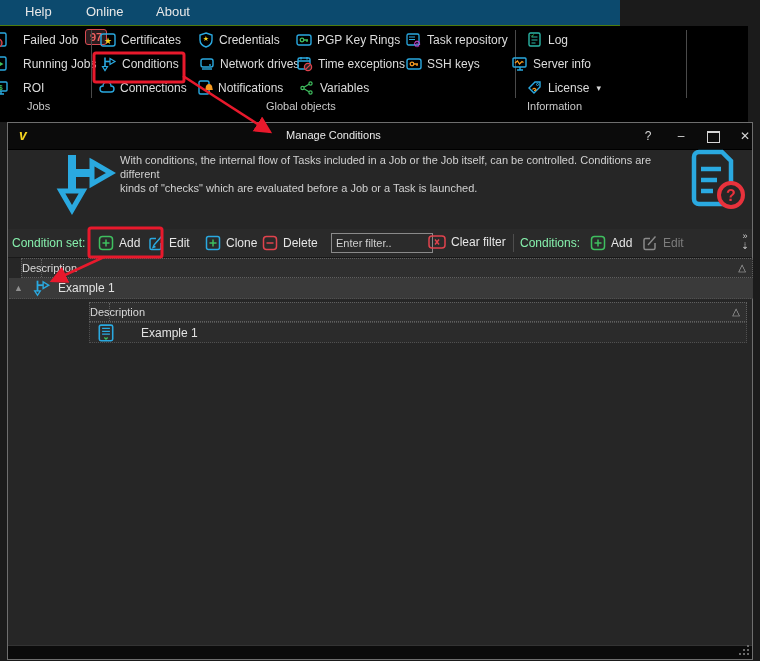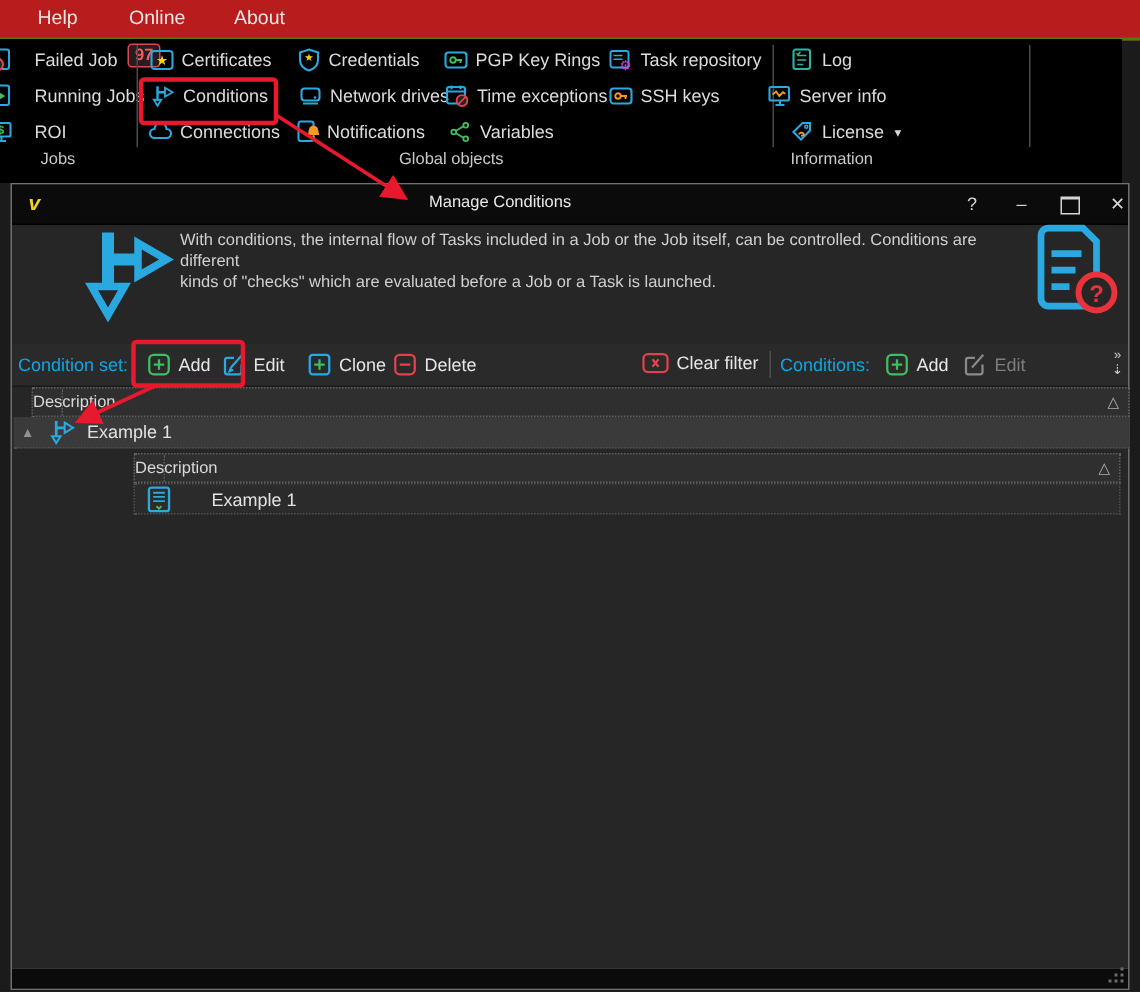--- a/index.html
+++ b/index.html
@@ -4,42 +4,42 @@
 <style>
   html,body{margin:0;padding:0}
   body{
     width:760px;height:661px;position:relative;overflow:hidden;
     background:#1b1b1b;
     font-family:"Liberation Sans", sans-serif;
     -webkit-font-smoothing:antialiased;
     color:#e2e2e2;
   }
   
-  .menubar{position:absolute;left:0;top:0;width:760px;height:25px;background:#b91c1c;border-bottom:2px solid #4d7c0f}
+  .menubar{position:absolute;left:0;top:0;width:620px;height:25px;background:#0c4a6e;border-bottom:7px solid #4d7c0f}
   .mi{position:absolute;top:4px;font-size:13px;color:#e8e8e8;cursor:default}
   
   .ribbon{position:absolute;left:0;top:26px;width:748px;height:96px;background:#000000}
   .vsep{position:absolute;top:4px;width:1px;height:68px;background:#4a4a4a}
   .ri{position:absolute;height:17px;display:flex;align-items:center;gap:5px;font-size:12px;color:#dcdcdc;white-space:nowrap}
   .ri svg{flex:0 0 auto}
   .glabel{position:absolute;top:74px;font-size:11px;color:#c9c9c9}
   .badge{position:absolute;left:85px;top:3px;border:1px solid #d84a52;border-radius:3px;background:#2a1c1e;color:#ef6060;font-size:11px;font-weight:bold;padding:0 4px;line-height:14px}
   .caret{font-size:9px;color:#d8d8d8;margin-left:2px}
   
   .dialog{position:absolute;left:7px;top:122px;width:746px;height:538px;background:#262626;border:1px solid #6e6e6e;box-sizing:border-box}
   .titlebar{position:absolute;left:0;top:0;right:0;height:26px;background:#0b0b0b;border-bottom:1px solid #000}
   .logo{position:absolute;left:11px;top:4px;color:#f2d21f;font-weight:bold;font-style:italic;font-size:14px}
   .title{position:absolute;left:278px;top:6px;font-size:11px;color:#eaeaea}
   .wbtn{position:absolute;top:5px;width:18px;height:16px;text-align:center;font-size:12px;color:#d5d5d5;line-height:16px;cursor:default}
   .maxbox{position:absolute;top:8px;width:11px;height:9px;border:1px solid #d5d5d5;border-top-width:2px}
   
   .hdr-desc{position:absolute;left:112px;top:30px;width:565px;font-size:11px;line-height:14px;color:#d0d0d0}
   
   .toolbar{position:absolute;left:0;top:106px;right:0;height:28px;background:#2a2a2a;border-bottom:1px solid #191919}
-  .tlabel{position:absolute;top:7px;font-size:12px;color:#0ea5e9;white-space:nowrap}
+  .tlabel{position:absolute;top:7px;font-size:12px;color:#86efac;white-space:nowrap}
   .tbtn{position:absolute;top:6px;display:flex;align-items:center;gap:5px;font-size:12px;color:#e6e6e6;white-space:nowrap;cursor:default}
   .tbtn.disabled{color:#7d7d7d}
   .tsep{position:absolute;top:5px;width:1px;height:18px;background:#4d4d4d}
   .filter{position:absolute;left:323px;top:4px;width:92px;height:18px;background:#2b2b2b;border:1px solid #8a8a8a;color:#d8d8d8;font-size:11px;font-family:"Liberation Sans",sans-serif;padding:0 4px}
   .filter::placeholder{color:#cfcfcf}
   .overflow{position:absolute;left:730px;top:2px;width:14px;text-align:center;color:#cfcfcf;font-size:9px;line-height:10px}
   
   .thead{position:absolute;height:20px;background:#2f2f2f;border:1px dotted #5f5f5f;box-sizing:border-box;font-size:11px;color:#d9d9d9}
   .thead .cap{position:absolute;left:0;right:0;top:3px;text-align:left}
   .thead .iconcol{position:absolute;left:0;top:0;bottom:0;width:19px;border-right:1px dotted #5f5f5f}
@@ -269,20 +269,21 @@
       <span>Clone</span>
     </div>
     <div class="tbtn" style="left:254px">
       <svg width="16" height="16" viewBox="0 0 16 16">
         <rect x="1.5" y="1.5" width="13" height="13" rx="3" fill="none" stroke="#e0434d" stroke-width="1.5"></rect>
         <path d="M4.5 8 H11.5" stroke="#e0434d" stroke-width="1.5"></path>
       </svg>
       <span>Delete</span>
     </div>
 
+    <input class="filter" type="text" placeholder="Enter filter.." style="">
 
     <div class="tbtn" style="left:420px">
       <svg width="18" height="14" viewBox="0 0 18 14">
         <rect x="1" y="1" width="16" height="12" rx="3" fill="none" stroke="#e0434d" stroke-width="1.5"></rect>
         <path d="M7 4.5 L11 9.5 M11 4.5 L7 9.5" stroke="#e0434d" stroke-width="1.5"></path>
       </svg>
       <span>Clear filter</span>
     </div>
 
     <div class="tsep" style="left:505px"></div>

